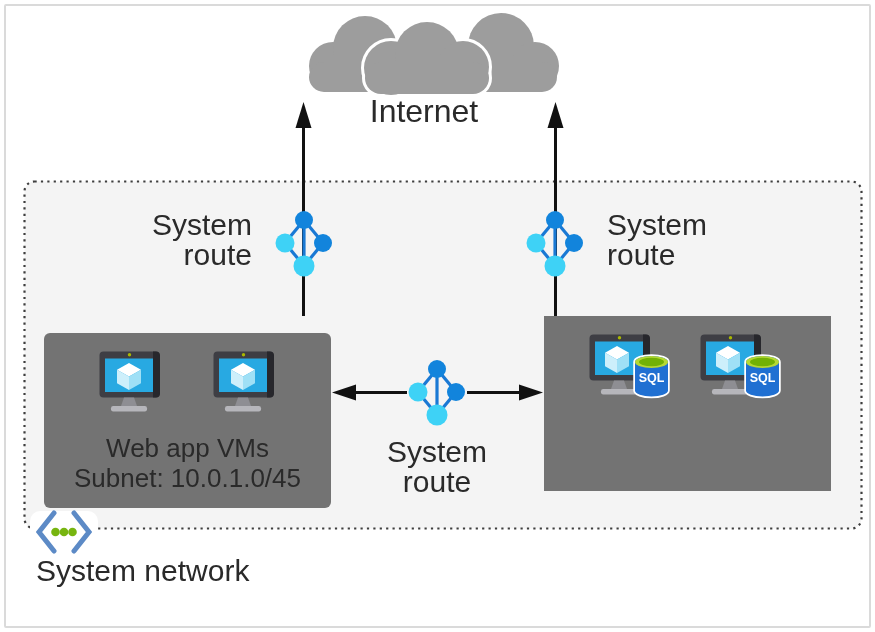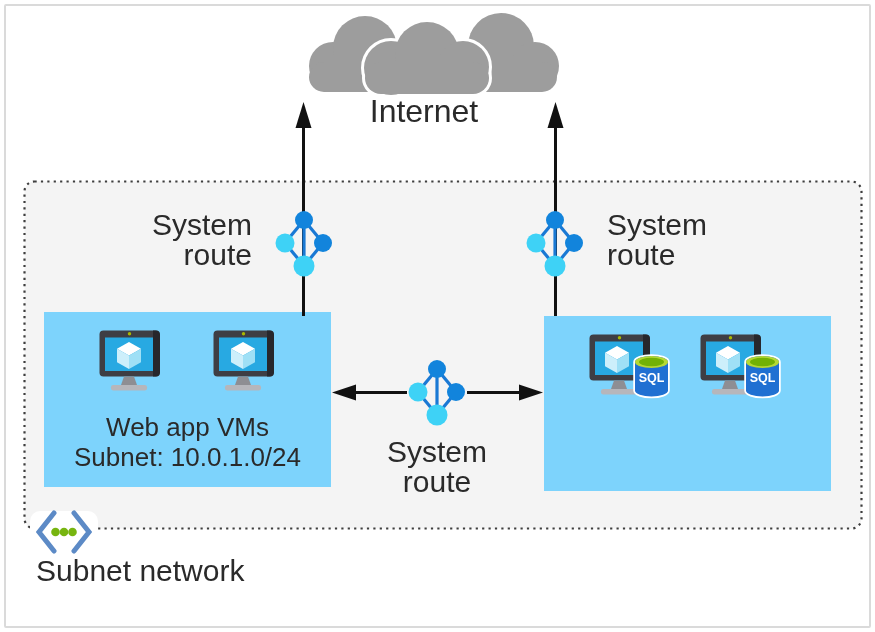--- a/index.html
+++ b/index.html
@@ -4,40 +4,40 @@
 <style>
   html,body{margin:0;padding:0;background:#ffffff;}
   .canvas{position:relative;width:875px;height:632px;background:#ffffff;overflow:hidden;
           font-family:"Liberation Sans",sans-serif;color:#2a2a2a;}
   .frame{position:absolute;inset:4px;border:2px solid #dadada;border-radius:2px;pointer-events:none;}
   .abs{position:absolute;}
   .label{font-size:30px;line-height:30px;color:#2a2a2a;}
   .internet-label{font-size:32px;text-align:center;}
   .route-label-left{text-align:right;}
   .route-label-center{text-align:center;}
-  .subnet-box{position:absolute;width:287px;height:175px;background:#7dd3fc;}
+  .subnet-box{position:absolute;width:287px;height:175px;background:#737373;}
   .icon-row{position:absolute;left:0;right:0;top:17px;display:flex;justify-content:center;align-items:flex-start;}
   .icon-row.web{gap:48px;}
   .icon-row.sql{gap:23px;}
   .subnet-text{position:absolute;left:0;right:0;top:100px;text-align:center;font-size:26px;line-height:30px;}
   .vnet-patch{position:absolute;left:30px;top:511px;width:68px;height:42px;background:#ffffff;border-radius:10px;}
   svg{display:block;}
 </style>
 </head>
 <body>
 
 <div class="canvas">
 
   <div class="frame"></div>
 
   <svg class="abs" style="left:23px;top:180px;" width="840" height="350" viewBox="0 0 840 350">
     <rect x="1.5" y="1.5" width="837" height="347" rx="10" fill="#f4f4f4" stroke="#3e3e3e" stroke-width="2.2" stroke-dasharray="2.2 4.2"></rect>
   </svg>
 
-  <div class="subnet-box" style="left:44px;top:312px;">
+  <div class="subnet-box" style="left:44px;top:333px;border-radius:6px;">
     <div class="icon-row web">
       <svg width="66" height="64" viewBox="0 0 66 64">
         <rect x="1.5" y="1.5" width="60" height="46" rx="4" fill="#3e3e44"></rect>
         <path d="M55 1.5 h3 a4 4 0 0 1 4 4 v38 a4 4 0 0 1 -4 4 h-3 z" fill="#27272c"></path>
         <circle cx="31.5" cy="4.7" r="1.7" fill="#aab800"></circle>
         <rect x="7" y="8.5" width="48" height="33.5" fill="#28a9e2"></rect>
         <polygon points="31,13 43,19.8 31,26.6 19,19.8" fill="#ffffff"></polygon>
         <polygon points="19,19.8 31,26.6 31,40 19,33.2" fill="#cdeffb"></polygon>
         <polygon points="43,19.8 31,26.6 31,40 43,33.2" fill="#9fe0f6"></polygon>
         <polygon points="26,47.5 36,47.5 39,56 23,56" fill="#8e8e93"></polygon>
@@ -50,21 +50,21 @@
         <rect x="7" y="8.5" width="48" height="33.5" fill="#28a9e2"></rect>
         <polygon points="31,13 43,19.8 31,26.6 19,19.8" fill="#ffffff"></polygon>
         <polygon points="19,19.8 31,26.6 31,40 19,33.2" fill="#cdeffb"></polygon>
         <polygon points="43,19.8 31,26.6 31,40 43,33.2" fill="#9fe0f6"></polygon>
         <polygon points="26,47.5 36,47.5 39,56 23,56" fill="#8e8e93"></polygon>
         <rect x="13" y="56" width="36" height="5.5" rx="2.2" fill="#b6b6bb"></rect>
       </svg>
     </div>
     <div class="subnet-text">
       <div>Web app VMs</div>
-      <div>Subnet: 10.0.1.0/24</div>
+      <div>Subnet: 10.0.1.0/45</div>
     </div>
   </div>
 
   <div class="subnet-box" style="left:544px;top:316px;">
     <div class="icon-row sql">
       <svg width="88" height="66" viewBox="0 0 88 66">
         <rect x="1.5" y="1.5" width="60" height="46" rx="4" fill="#3e3e44"></rect>
         <path d="M55 1.5 h3 a4 4 0 0 1 4 4 v38 a4 4 0 0 1 -4 4 h-3 z" fill="#27272c"></path>
         <circle cx="31.5" cy="4.7" r="1.7" fill="#aab800"></circle>
         <rect x="7" y="8.5" width="48" height="33.5" fill="#28a9e2"></rect>
@@ -180,15 +180,15 @@
   <div class="abs label route-label-center" style="left:377px;top:437px;width:120px;">System route</div>
 
   <div class="vnet-patch"></div>
   <svg class="abs" style="left:36px;top:510px;" width="56" height="44" viewBox="0 0 56 44">
     <polyline points="18,3 3,22 18,41" fill="none" stroke="#5c8ac6" stroke-width="5" stroke-linecap="round"></polyline>
     <polyline points="38,3 53,22 38,41" fill="none" stroke="#5c8ac6" stroke-width="5" stroke-linecap="round"></polyline>
     <circle cx="19.5" cy="22" r="4.3" fill="#77b510"></circle>
     <circle cx="28" cy="22" r="4.3" fill="#77b510"></circle>
     <circle cx="36.5" cy="22" r="4.3" fill="#77b510"></circle>
   </svg>
-  <div class="abs label" style="left:36px;top:556px;">Subnet network</div>
+  <div class="abs label" style="left:36px;top:556px;">System network</div>
 
 </div>
 
 </body></html>

